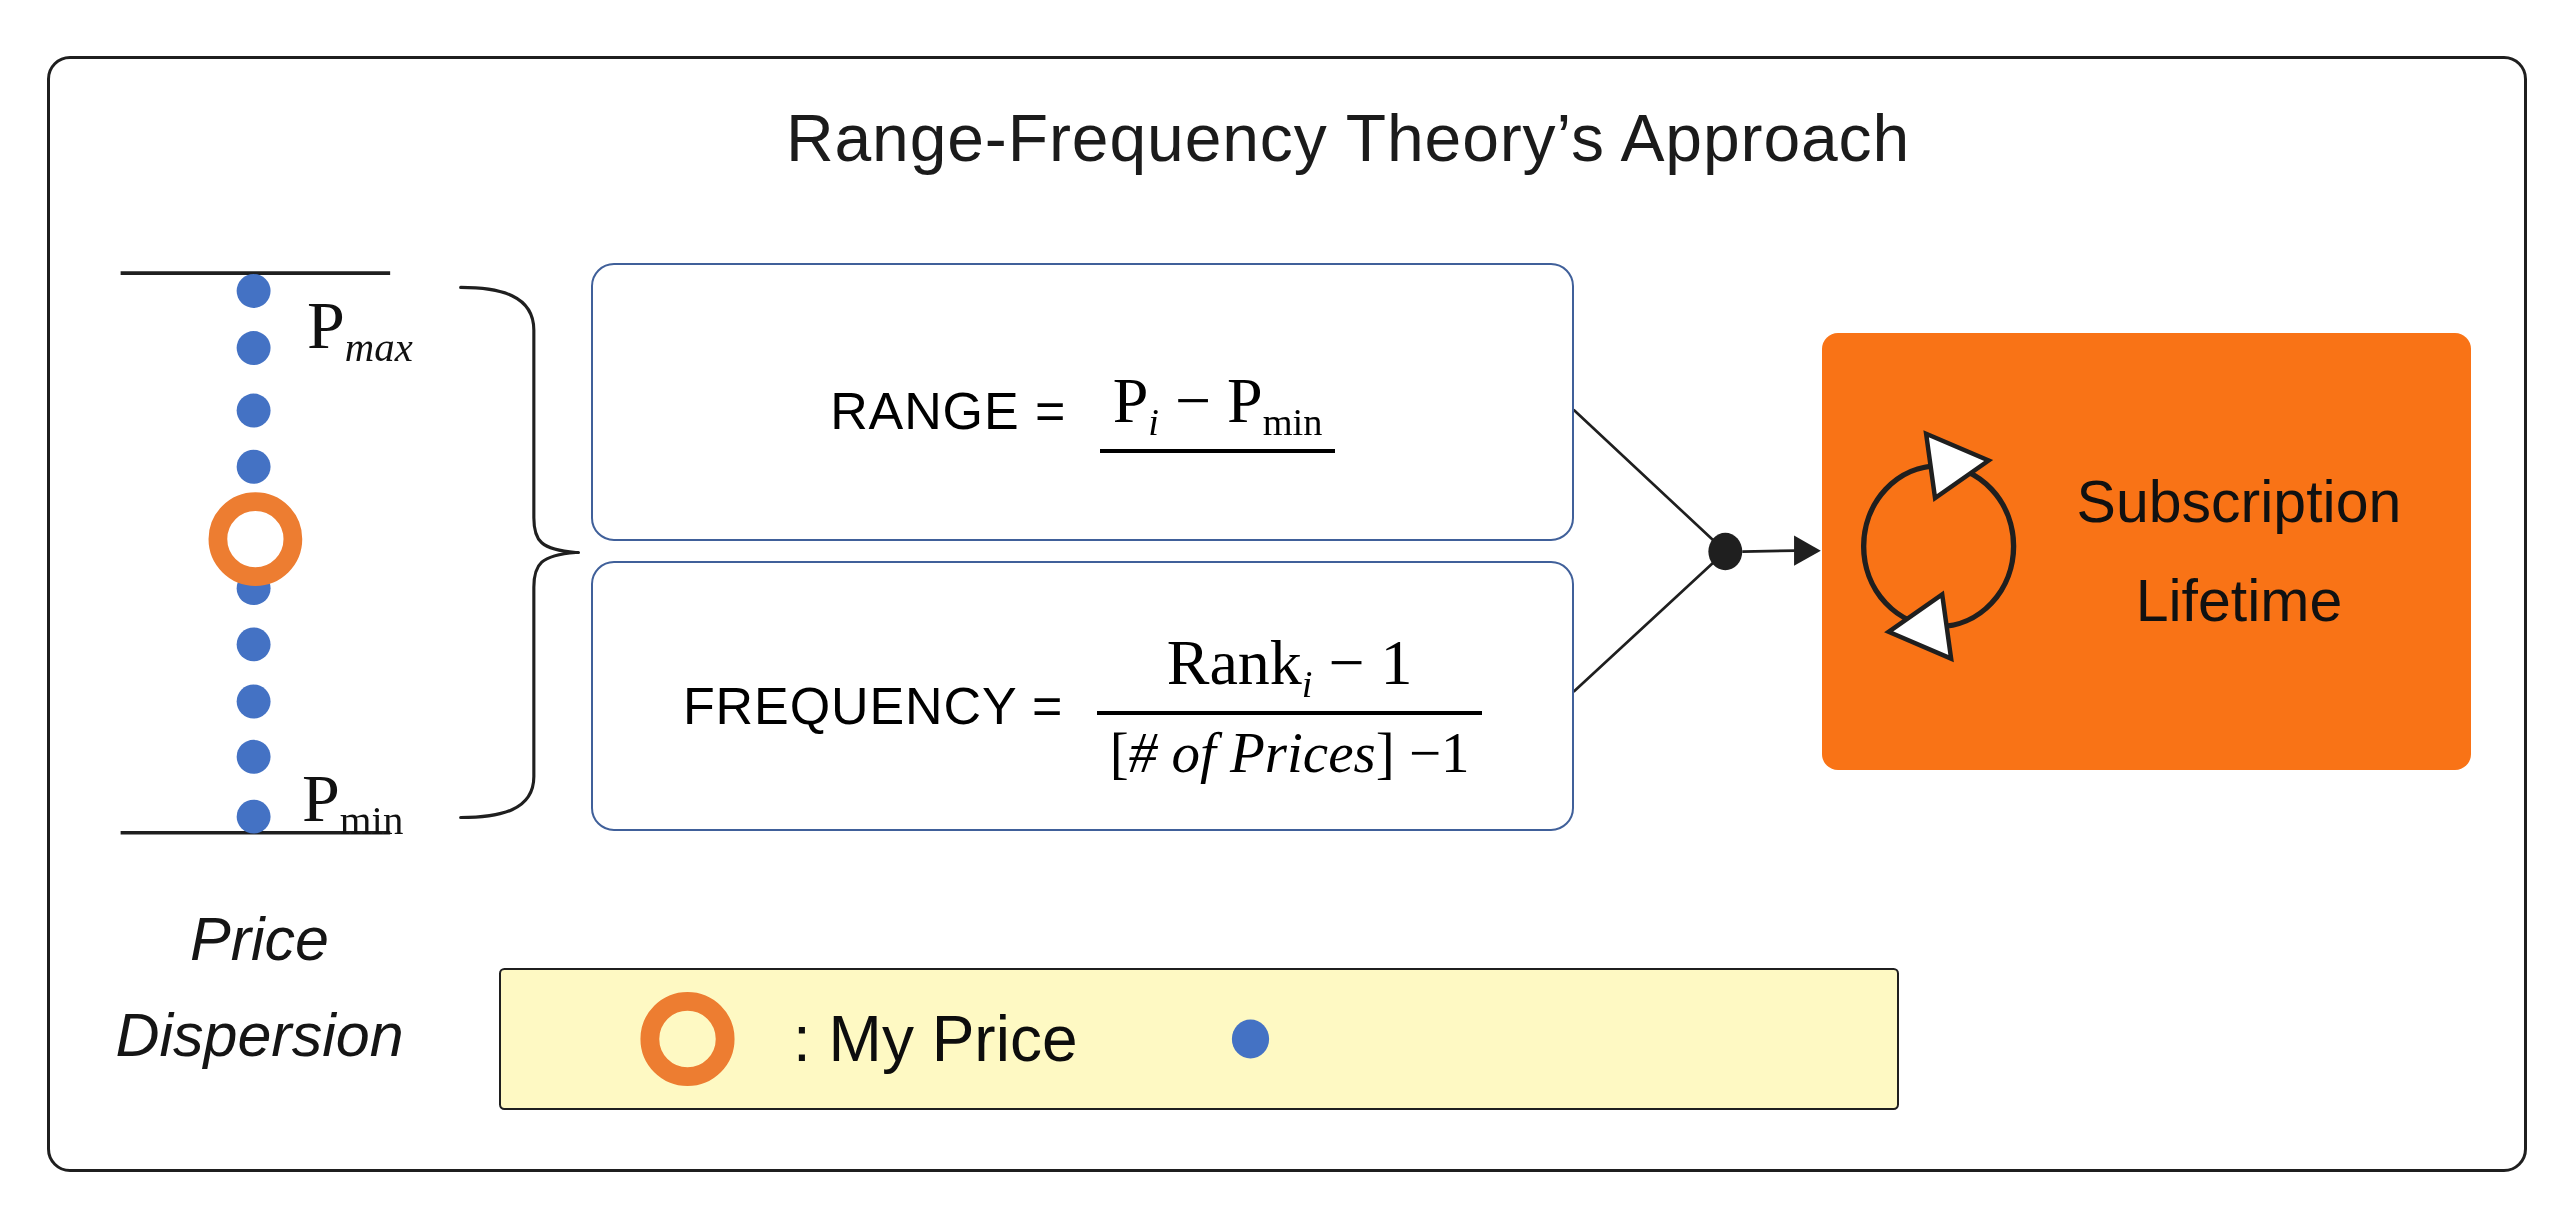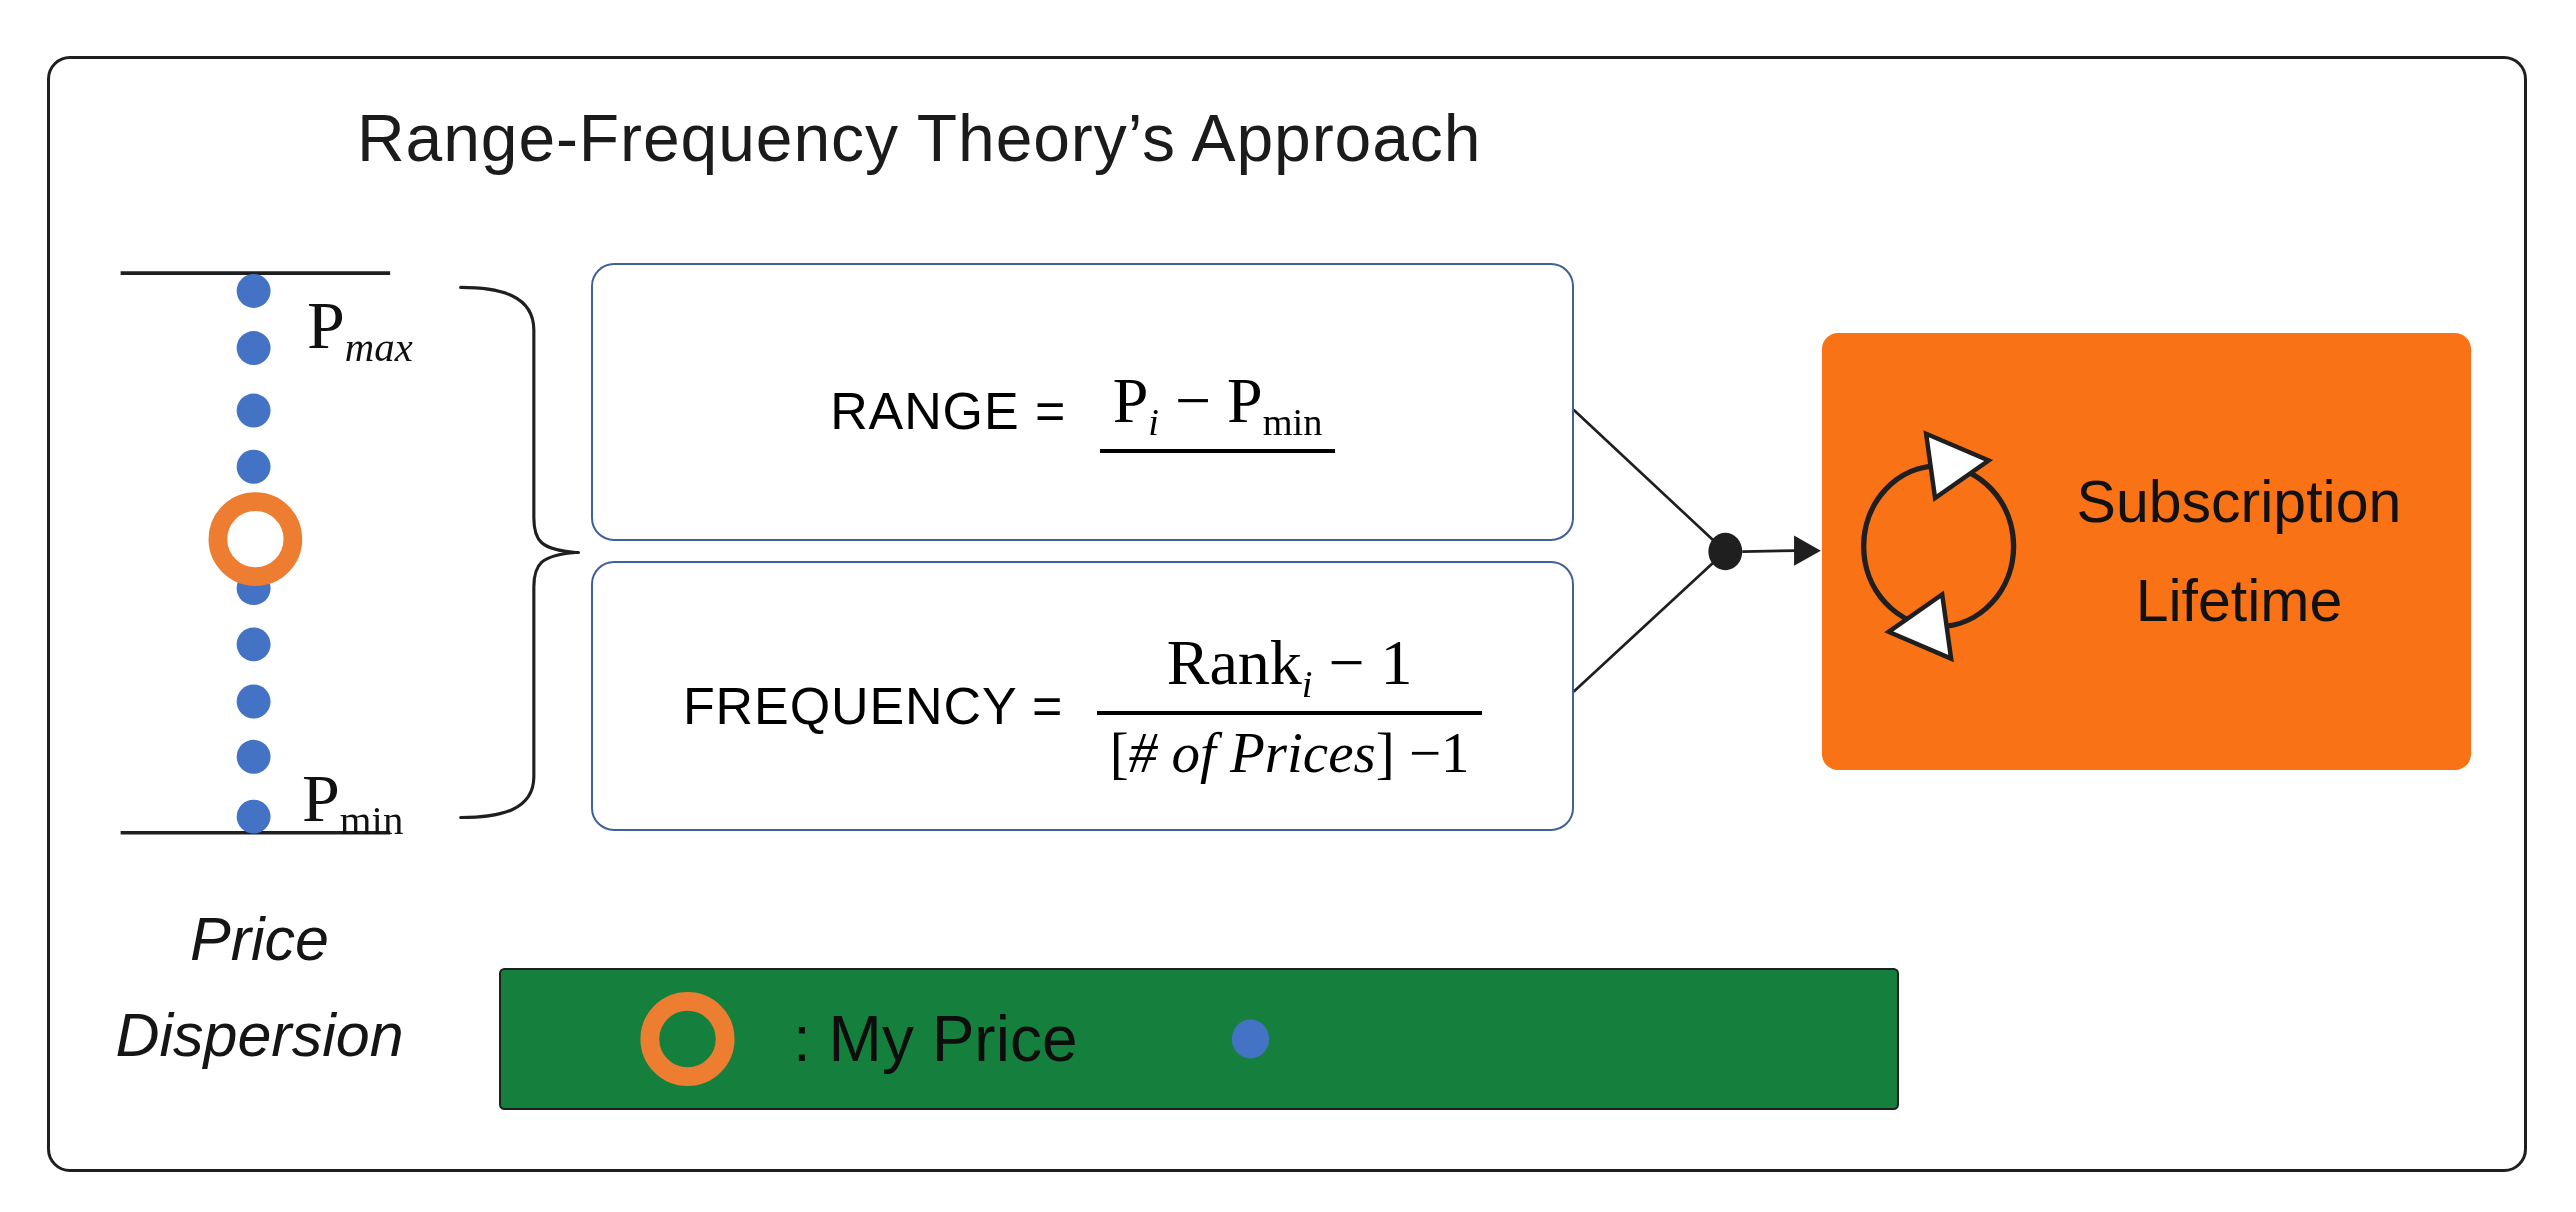--- a/index.html
+++ b/index.html
@@ -1,20 +1,20 @@
 <!DOCTYPE html>
 <html style="font-size:14.3px"><head>
 <meta charset="utf-8">
 <style>
   html,body{margin:0;padding:0;background:#ffffff;}
   .stage{position:relative;width:2576px;height:1212px;background:#fff;overflow:hidden;
          font-family:"Liberation Sans", sans-serif;color:#1b1b1b;}
   .frame{position:absolute;left:47px;top:56px;width:2474px;height:1110px;
          border:3.6px solid #1f1f1f;border-radius:23px;background:#fff;}
-  .title{position:absolute;left:357px;top:100px;width:1982px;text-align:left;
+  .title{position:absolute;left:357px;top:100px;width:1982px;text-align:center;
          font-size:66px;letter-spacing:0.9px;color:#1b1b1b;white-space:nowrap;}
   .overlay{position:absolute;left:0;top:0;width:2576px;height:1212px;pointer-events:none;}
   .fbox{position:absolute;left:591px;width:983px;background:#fff;
         border:2.7px solid #40609A;border-radius:23px;display:flex;align-items:center;
         justify-content:center;box-sizing:border-box;}
   .fbox.range{top:263px;height:278px;padding-top:18px;}
   .fbox.freq{top:561px;height:270px;padding-top:19.6px;}
   .flabel{font-size:52px;letter-spacing:0.9px;color:#000;white-space:nowrap;}
   .frac{display:inline-flex;flex-direction:column;align-items:center;margin-left:34px;
         font-family:"Liberation Serif", serif;font-size:64px;color:#000;}
@@ -25,21 +25,21 @@
   .it{font-style:italic;}
   .graybox{position:absolute;left:1822px;top:333px;width:649px;height:437px;
            background:#f97316;border-radius:16px;}
   .graybox .txt{position:absolute;left:192px;right:7.1px;top:50%;transform:translateY(-50%);
                 text-align:center;font-size:59px;line-height:1.68;color:#111;}
   .plabel{position:absolute;font-family:"Liberation Serif", serif;font-size:68px;color:#111;
           white-space:nowrap;}
   .caption{position:absolute;left:54px;top:891px;width:411px;text-align:center;
            font-style:italic;font-size:61px;line-height:96px;color:#151515;}
   .legend{position:absolute;left:499px;top:968px;width:1400px;height:142px;
-          border:2.7px solid #1f1f1f;border-radius:5.4px;background:#15803d;box-sizing:border-box;}
+          border:2.7px solid #1f1f1f;border-radius:5.4px;background:#fef9c3;box-sizing:border-box;}
   .legend .entry{position:absolute;top:50%;transform:translateY(-50%);font-size:64px;
                  color:#0d0d0d;white-space:nowrap;}
   .legend svg{position:absolute;top:50%;transform:translateY(-50%);}
 </style>
 </head>
 <body>
 
 <div class="stage">
 
   <div class="frame"></div>

